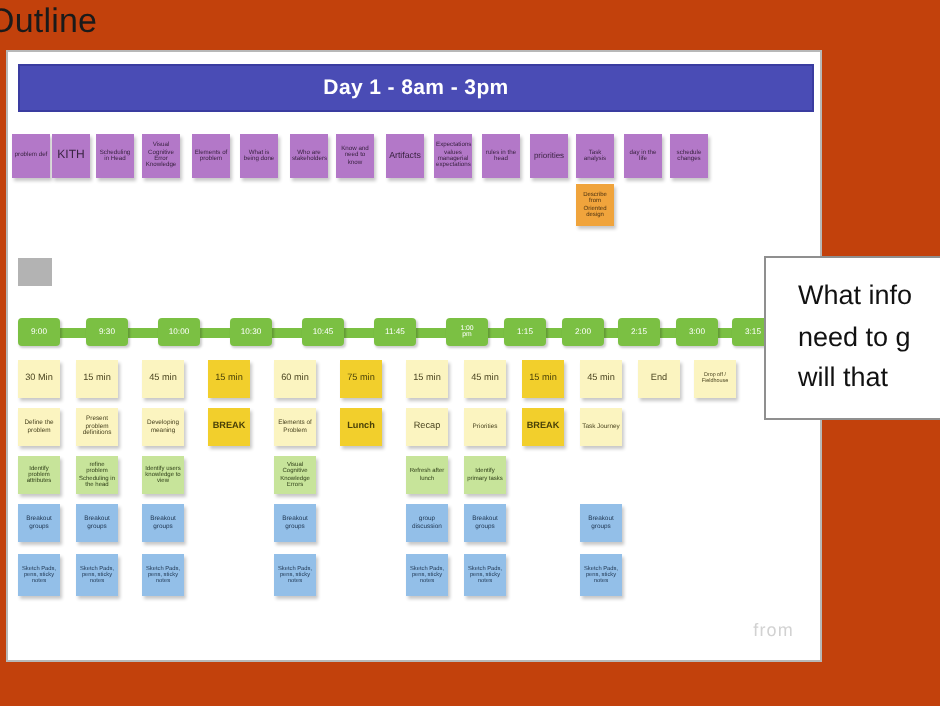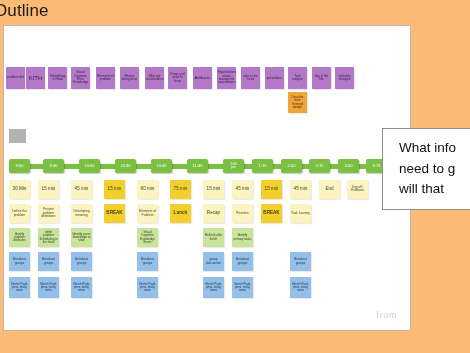--- a/index.html
+++ b/index.html
@@ -2,21 +2,21 @@
 <html><head>
 <meta charset="utf-8">
 <style>
   * { box-sizing: border-box; margin: 0; padding: 0; }
   html, body {
     width: 470px; height: 353px;
     background: #ffffff;
     font-family: "Liberation Sans", sans-serif;
     overflow: hidden;
   }
-  #root { position: relative; width: 470px; height: 353px; background:#fdba74; }
+  #root { position: relative; width: 470px; height: 353px; background:#c2410c; }
 
   
   .page-title {
     position: absolute; left: -6px; top: 1px;
     font-size: 17px; color: #1a1a1a; letter-spacing: .1px;
     white-space: nowrap;
   }
 
   
   .board {
@@ -96,20 +96,23 @@
 </style>
 </head>
 <body>
 
 <div id="root">
 
   <div class="page-title">Outline</div>
 
   <div class="board">
 
+    <div class="day-banner">
+      <span>Day 1 - 8am - 3pm</span>
+    </div>
 
     <div id="topics-layer">
         <div class="note n-purple" style="left: 2px; top: 41px; width: 19px; height: 22px; font-size: 3.1px;">
           <span>problem def</span>
         </div>
         <div class="note n-purple" style="left: 22px; top: 41px; width: 19px; height: 22px; font-size: 6px;">
           <span>KITH</span>
         </div>
         <div class="note n-purple" style="left: 44px; top: 41px; width: 19px; height: 22px; font-size: 3.1px;">
           <span>Scheduling in Head</span>

